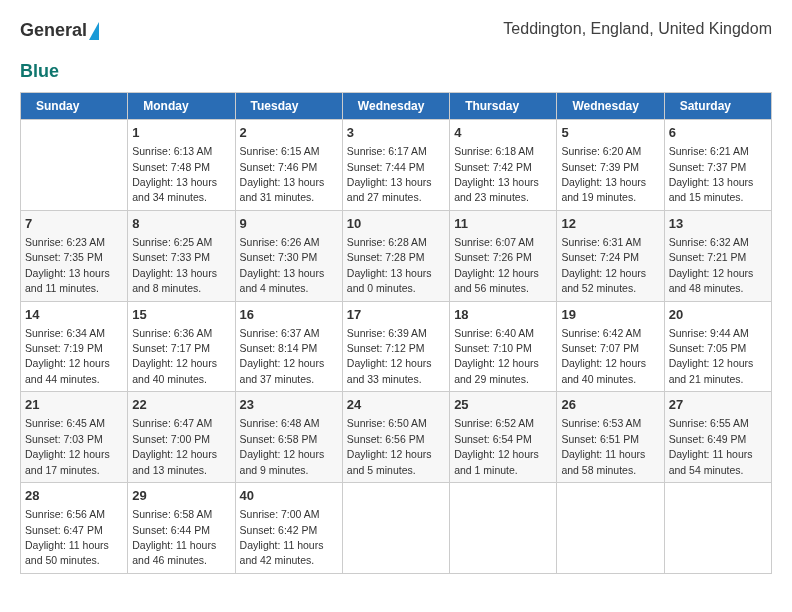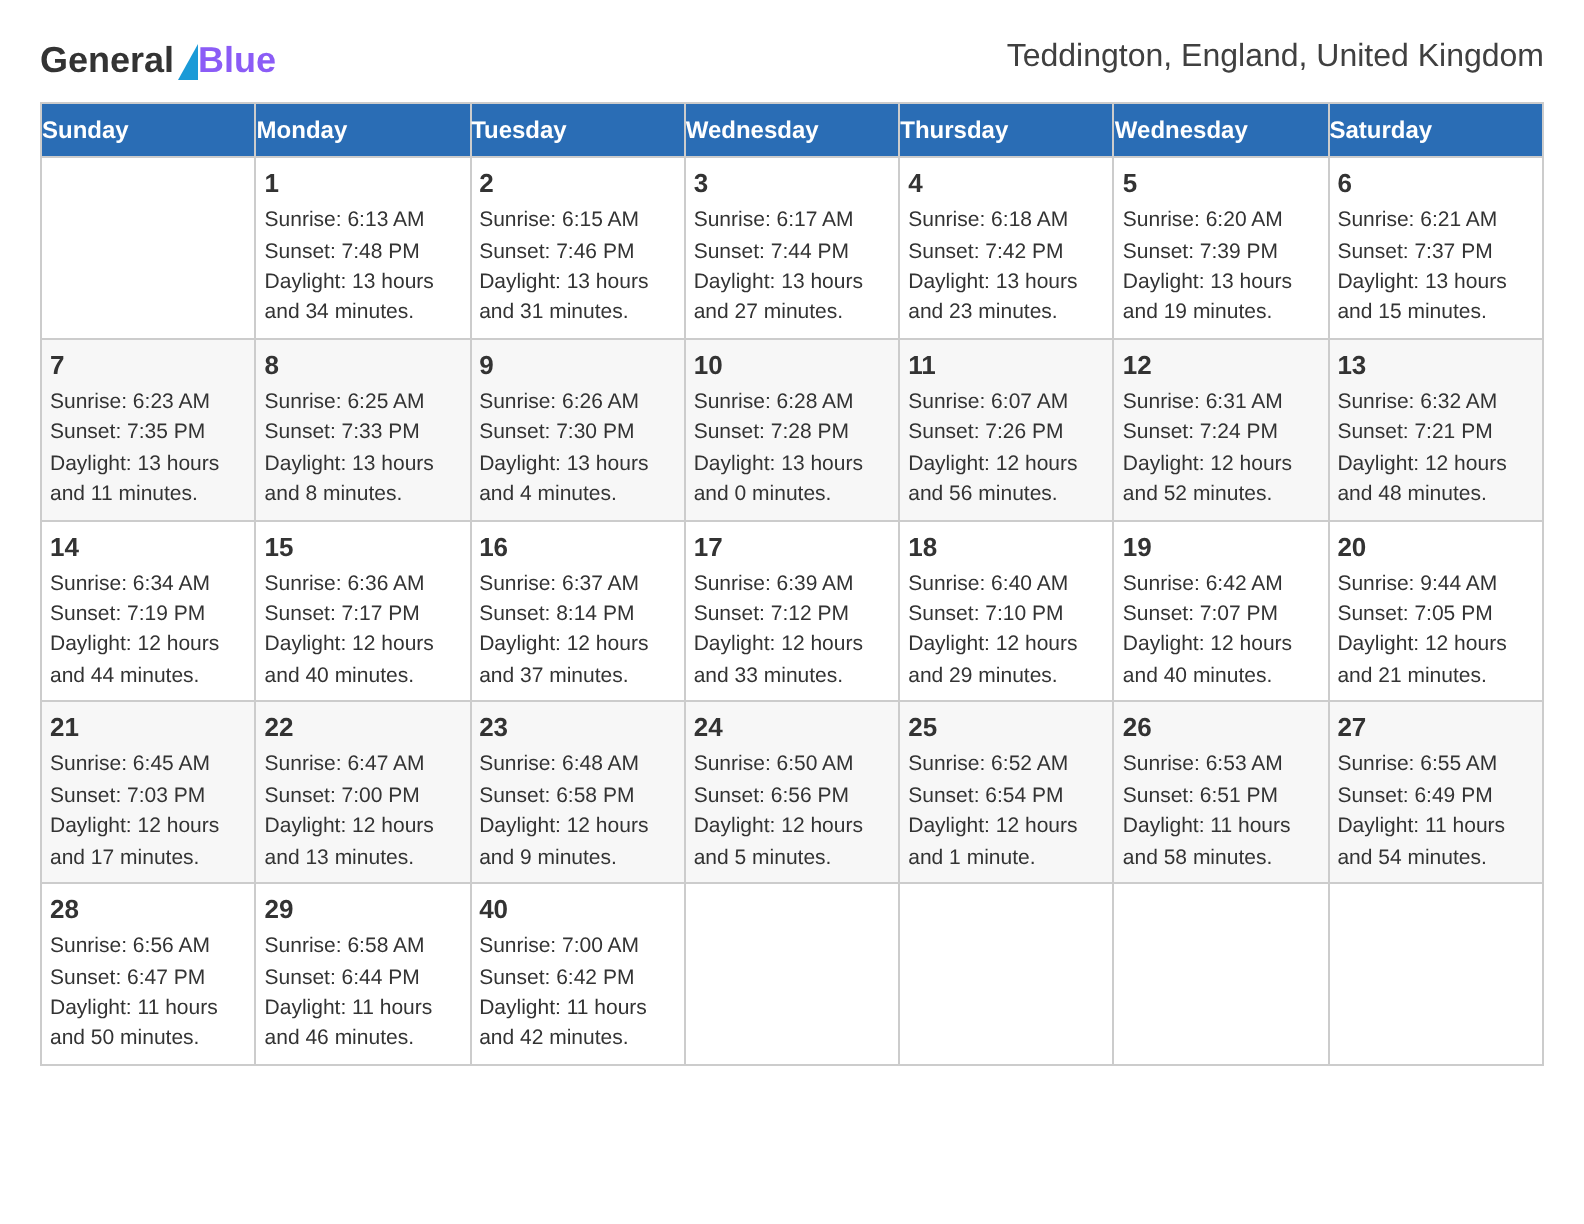--- a/index.html
+++ b/index.html
@@ -11,32 +11,33 @@
       padding: 20px;
     }
     .header {
       display: flex;
       align-items: flex-start;
       justify-content: space-between;
       margin-bottom: 10px;
     }
     .logo {
       display: flex;
-      flex-direction: row;
+      flex-direction: column;
       align-items: flex-start;
     }
     .logo-general {
       font-size: 18px;
       font-weight: bold;
       color: #333;
     }
     .logo-blue {
       font-size: 18px;
       font-weight: bold;
-      color: #8b5cf6;
+      color: #0f766e;
+      margin-top: 20px;
     }
     .logo-icon {
       width: 0;
       height: 0;
       border-left: 10px solid transparent;
       border-right: 0px solid transparent;
       border-bottom: 18px solid #1a9ad7;
       display: inline-block;
       margin-left: 2px;
     }
@@ -57,21 +58,21 @@
       color: #404040;
     }
     table {
       width: 100%;
       border-collapse: collapse;
       font-size: 11px;
     }
     thead tr th {
       background-color: #2a6db5;
       color: #fff;
-      padding: 6px 0;
+      padding: 6px 15px;
       text-align: left;
       font-size: 12px;
       font-weight: bold;
       border: 1px solid #ccc;
     }
     tbody tr td {
       border: 1px solid #ccc;
       vertical-align: top;
       padding: 4px 4px;
       width: 107px;

